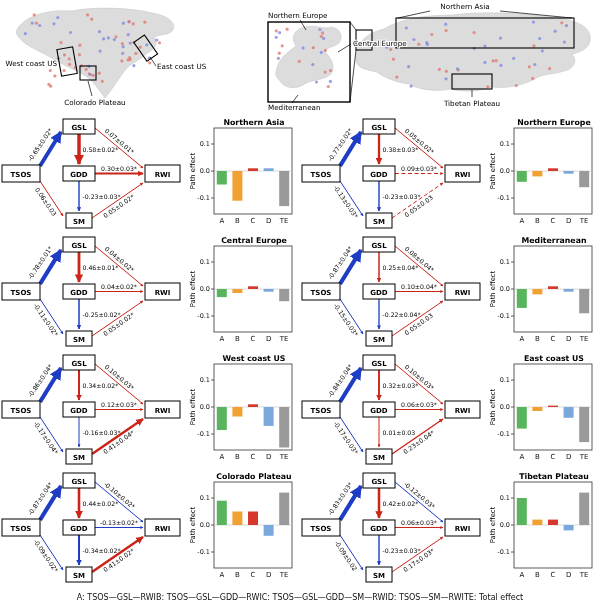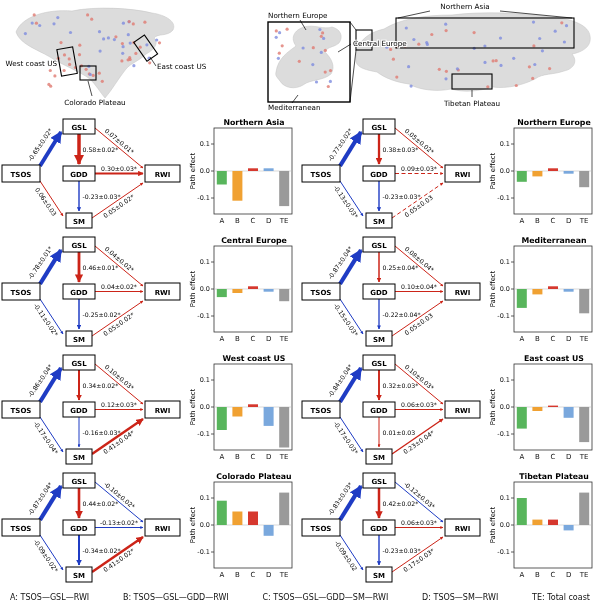--- a/index.html
+++ b/index.html
@@ -22,21 +22,21 @@
   .elab{font-size:6.2px;text-anchor:middle;fill:#000;}
   .elab.start{text-anchor:start;}
   .frame{fill:none;stroke:#333;stroke-width:0.8;}
   .zero{stroke:#bfbfbf;stroke-width:0.6;}
   .tick{stroke:#333;stroke-width:0.8;}
   .ticklab{font-size:6.5px;text-anchor:end;fill:#111;}
   .catlab{font-size:7px;text-anchor:middle;fill:#111;}
   .ctitle{font-size:7.8px;font-weight:bold;text-anchor:middle;fill:#000;}
   .ylab{font-size:6.8px;text-anchor:middle;fill:#000;}
   
-  #legend{display:flex;justify-content:space-between;padding:5px 10px 0 10px;font-size:8px;color:#111;}
+  #legend{display:flex;justify-content:center;padding:5px 10px 0 10px;font-size:8px;color:#111;}
 </style>
 </head>
 <body>
 
 <div id="figure">
 
   
   <svg id="maps" width="600" height="112" viewBox="0 0 600 112">
     <path class="land" d="M16,32 C22,16 48,9 72,11 C96,6 132,8 152,13 C166,15 177,22 173,30 C167,37 158,33 154,38 C160,44 152,51 146,54 C139,61 131,63 126,69 C118,79 112,90 105,98 C100,92 96,85 90,79 C79,71 62,65 50,57 C36,49 20,44 16,32 Z"></path>
     <path class="land" d="M356,62 C354,44 366,33 384,29 C400,19 424,15 452,15 C482,11 522,13 552,17 C574,19 589,26 590,36 C592,46 583,52 572,54 C578,61 574,69 564,71 C553,75 543,73 535,79 C523,85 507,89 493,87 C479,91 465,93 451,89 C437,92 419,90 409,84 C395,82 385,78 377,72 C366,70 358,68 356,62 Z"></path>
@@ -692,21 +692,21 @@
     </svg>
   </div>
 </div>
 
   
   <div id="legend">
     <span>A: TSOS—GSL—RWI</span>
     <span>B: TSOS—GSL—GDD—RWI</span>
     <span>C: TSOS—GSL—GDD—SM—RWI</span>
     <span>D: TSOS—SM—RWI</span>
-    <span>TE: Total coast</span>
+    <span>TE: Total effect</span>
   </div>
 </div>
 
 <svg width="0" height="0" style="position:absolute" aria-hidden="true">
   <defs>
     <marker id="arr-red" viewBox="0 0 10 10" refX="9" refY="5" markerWidth="3" markerHeight="3" orient="auto">
       <path d="M0,0 L10,5 L0,10 Z" fill="#cc2418"></path>
     </marker>
     <marker id="arr-blue" viewBox="0 0 10 10" refX="9" refY="5" markerWidth="3" markerHeight="3" orient="auto">
       <path d="M0,0 L10,5 L0,10 Z" fill="#1f3cc4"></path>

